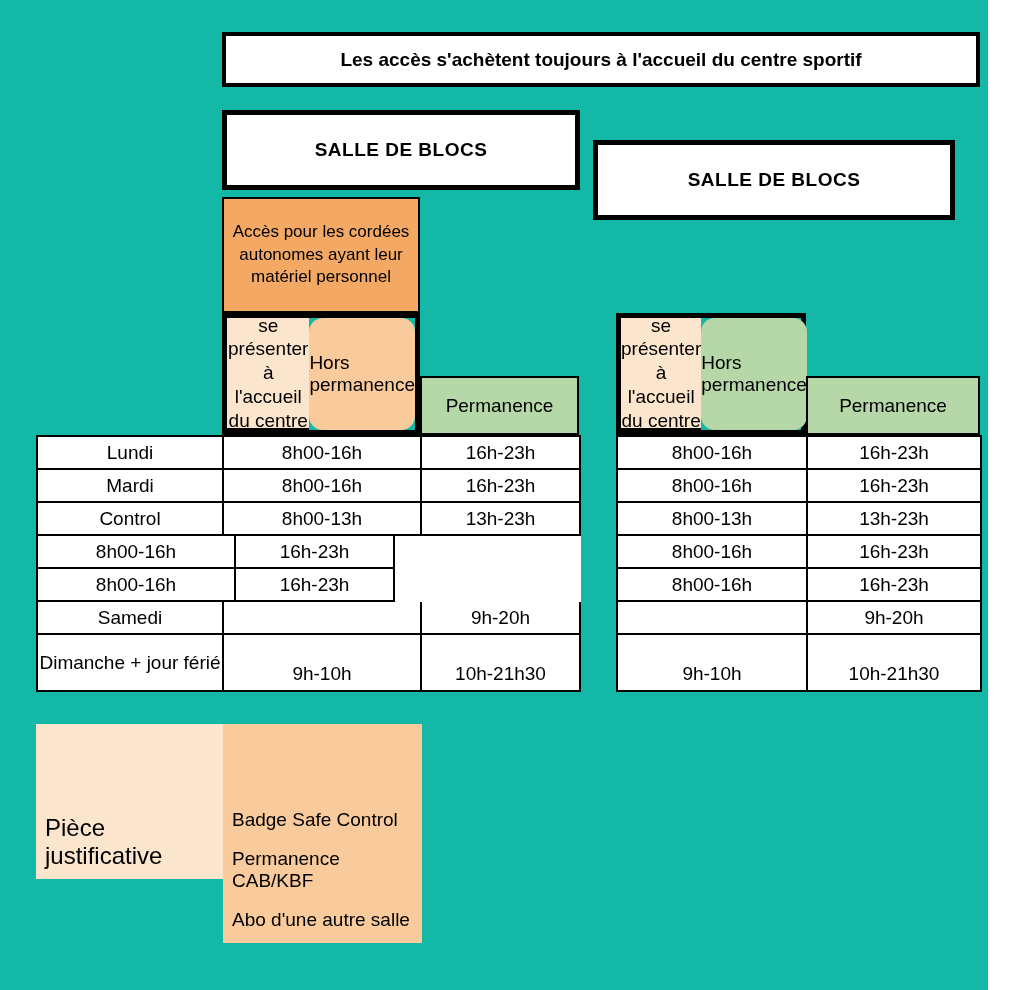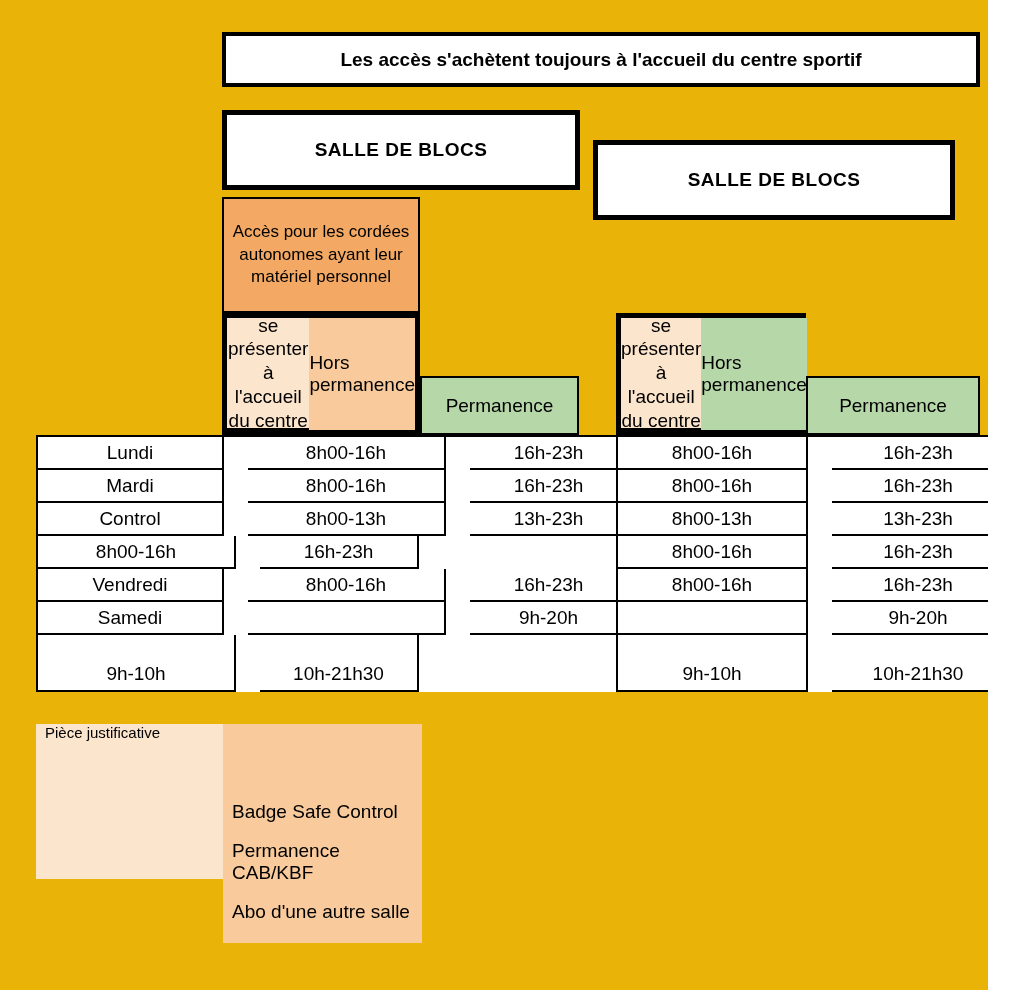--- a/index.html
+++ b/index.html
@@ -1,17 +1,17 @@
 <!DOCTYPE html>
 <html><head>
 <meta charset="utf-8">
 <style>
   html,body{margin:0;padding:0;background:#ffffff;}
   body{font-family:"Liberation Sans","DejaVu Sans",sans-serif;color:#000;}
-  #canvas{position:relative;width:988px;height:990px;background:#eab308;overflow:hidden;}
+  #canvas{position:relative;width:988px;height:990px;background:#14b8a6;overflow:hidden;}
 
   .abs{position:absolute;box-sizing:border-box;}
 
   
   .banner{left:222px;top:32px;width:758px;height:55px;border:4px solid #000;
           display:flex;align-items:center;justify-content:center;
           font-weight:bold;font-size:19px;background:#fff;}
   .hall-title{top:110px;height:80px;border:5px solid #000;background:#fff;
           display:flex;align-items:center;justify-content:center;
           font-weight:bold;font-size:19px;letter-spacing:.5px;}
@@ -24,52 +24,52 @@
           text-align:center;font-size:17px;line-height:1.32;padding:2px 4px;}
 
   
   .group{top:313px;height:122px;border:5px solid #000;display:flex;flex-direction:row;}
   .group-voies{left:222px;width:198px;}
   .group-blocs{left:616px;width:190px;}
   .group .top-cell{flex:1;background:#FCE5CD;border-bottom:2px solid #000;
           display:flex;align-items:center;justify-content:center;
           text-align:center;font-size:19px;line-height:1.25;}
   .group .bottom-cell{flex:1;display:flex;align-items:center;justify-content:center;
-          font-size:19px;}
+          font-size:19px;border-radius:14px;}
   .group-voies .bottom-cell{background:#F9CB9C;}
   .group-blocs .bottom-cell{background:#B6D7A8;}
 
   .perm-header{top:376px;height:59px;border:2px solid #000;background:#B6D7A8;
           display:flex;align-items:center;justify-content:center;font-size:19px;}
   .perm-voies{left:420px;width:159px;}
   .perm-blocs{left:806px;width:174px;}
 
   
   .sched{top:435px;border-top:2px solid #000;border-left:2px solid #000;background:#fff;}
   .sched-voies{left:36px;}
   .sched-blocs{left:616px;}
-  .row{display:flex;gap:24px;}
+  .row{display:flex;}
   .cell{border-right:2px solid #000;border-bottom:2px solid #000;box-sizing:border-box;
         display:flex;align-items:center;justify-content:center;font-size:19px;}
   .r{height:33px;}
   .r-tall{height:57px;}
   .r-tall .time-cell{align-items:flex-end;padding-bottom:5px;}
   .r-tall .day-cell{text-align:center;line-height:1.25;}
   .col-day{width:186px;}
   .col-vh{width:198px;}
   .col-vp{width:159px;}
   .col-bh{width:190px;}
   .col-bp{width:174px;}
 
   
   .legend-label-box{left:36px;top:724px;width:187px;height:155px;background:#FCE5CD;
-        display:flex;align-items:flex-start;padding:0 0 9px 9px;font-size:15px;}
+        display:flex;align-items:flex-end;padding:0 0 9px 9px;font-size:24px;}
   .legend-items-box{left:223px;top:724px;width:199px;height:219px;background:#F9CB9C;
         display:flex;flex-direction:column;justify-content:flex-end;
-        padding:0 0 20px 9px;font-size:19px;}
+        padding:0 0 12px 9px;font-size:19px;}
   .legend-item{margin-top:17px;}
 </style>
 </head>
 <body>
 
 <div id="canvas">
 
   <div class="abs banner">Les accès s'achètent toujours à l'accueil du centre sportif</div>
 
   <div class="abs hall-title hall-voies">SALLE DE BLOCS</div>
@@ -103,30 +103,30 @@
     <div class="row r">
       <div class="cell day-cell col-day">Control</div>
       <div class="cell time-cell col-vh">8h00-13h</div>
       <div class="cell time-cell col-vp">13h-23h</div>
     </div>
     <div class="row r">
       <div class="cell time-cell col-vh">8h00-16h</div>
       <div class="cell time-cell col-vp">16h-23h</div>
     </div>
     <div class="row r">
-      <div class="cell day-cell col-day">Vendredi</div>
       <div class="cell time-cell col-vh">8h00-16h</div>
       <div class="cell time-cell col-vp">16h-23h</div>
     </div>
     <div class="row r">
       <div class="cell day-cell col-day">Samedi</div>
       <div class="cell time-cell col-vh"></div>
       <div class="cell time-cell col-vp">9h-20h</div>
     </div>
     <div class="row r-tall row">
+      <div class="cell day-cell col-day">Dimanche + jour férié</div>
       <div class="cell time-cell col-vh">9h-10h</div>
       <div class="cell time-cell col-vp">10h-21h30</div>
     </div>
   </div>
 
   <div class="abs sched sched-blocs">
     <div class="row r">
       <div class="cell time-cell col-bh">8h00-16h</div>
       <div class="cell time-cell col-bp">16h-23h</div>
     </div>

